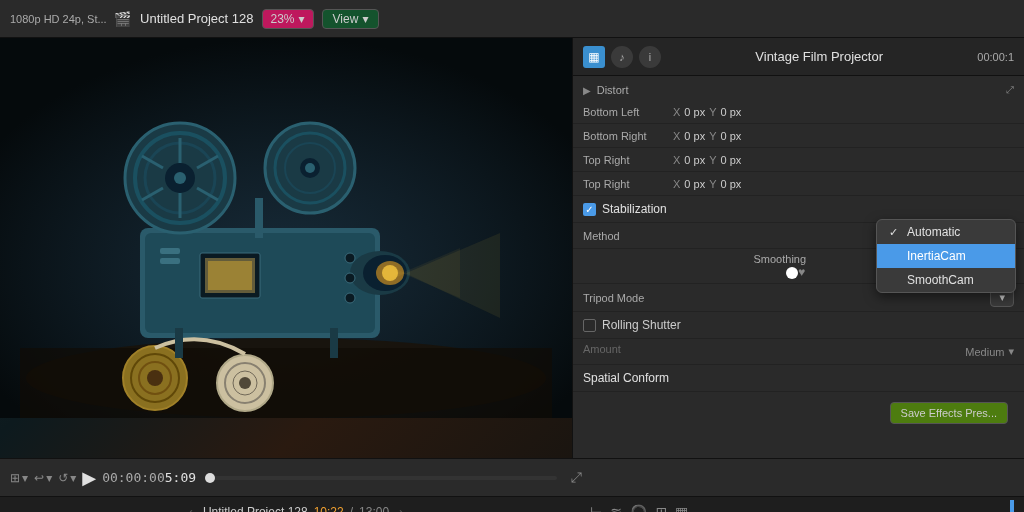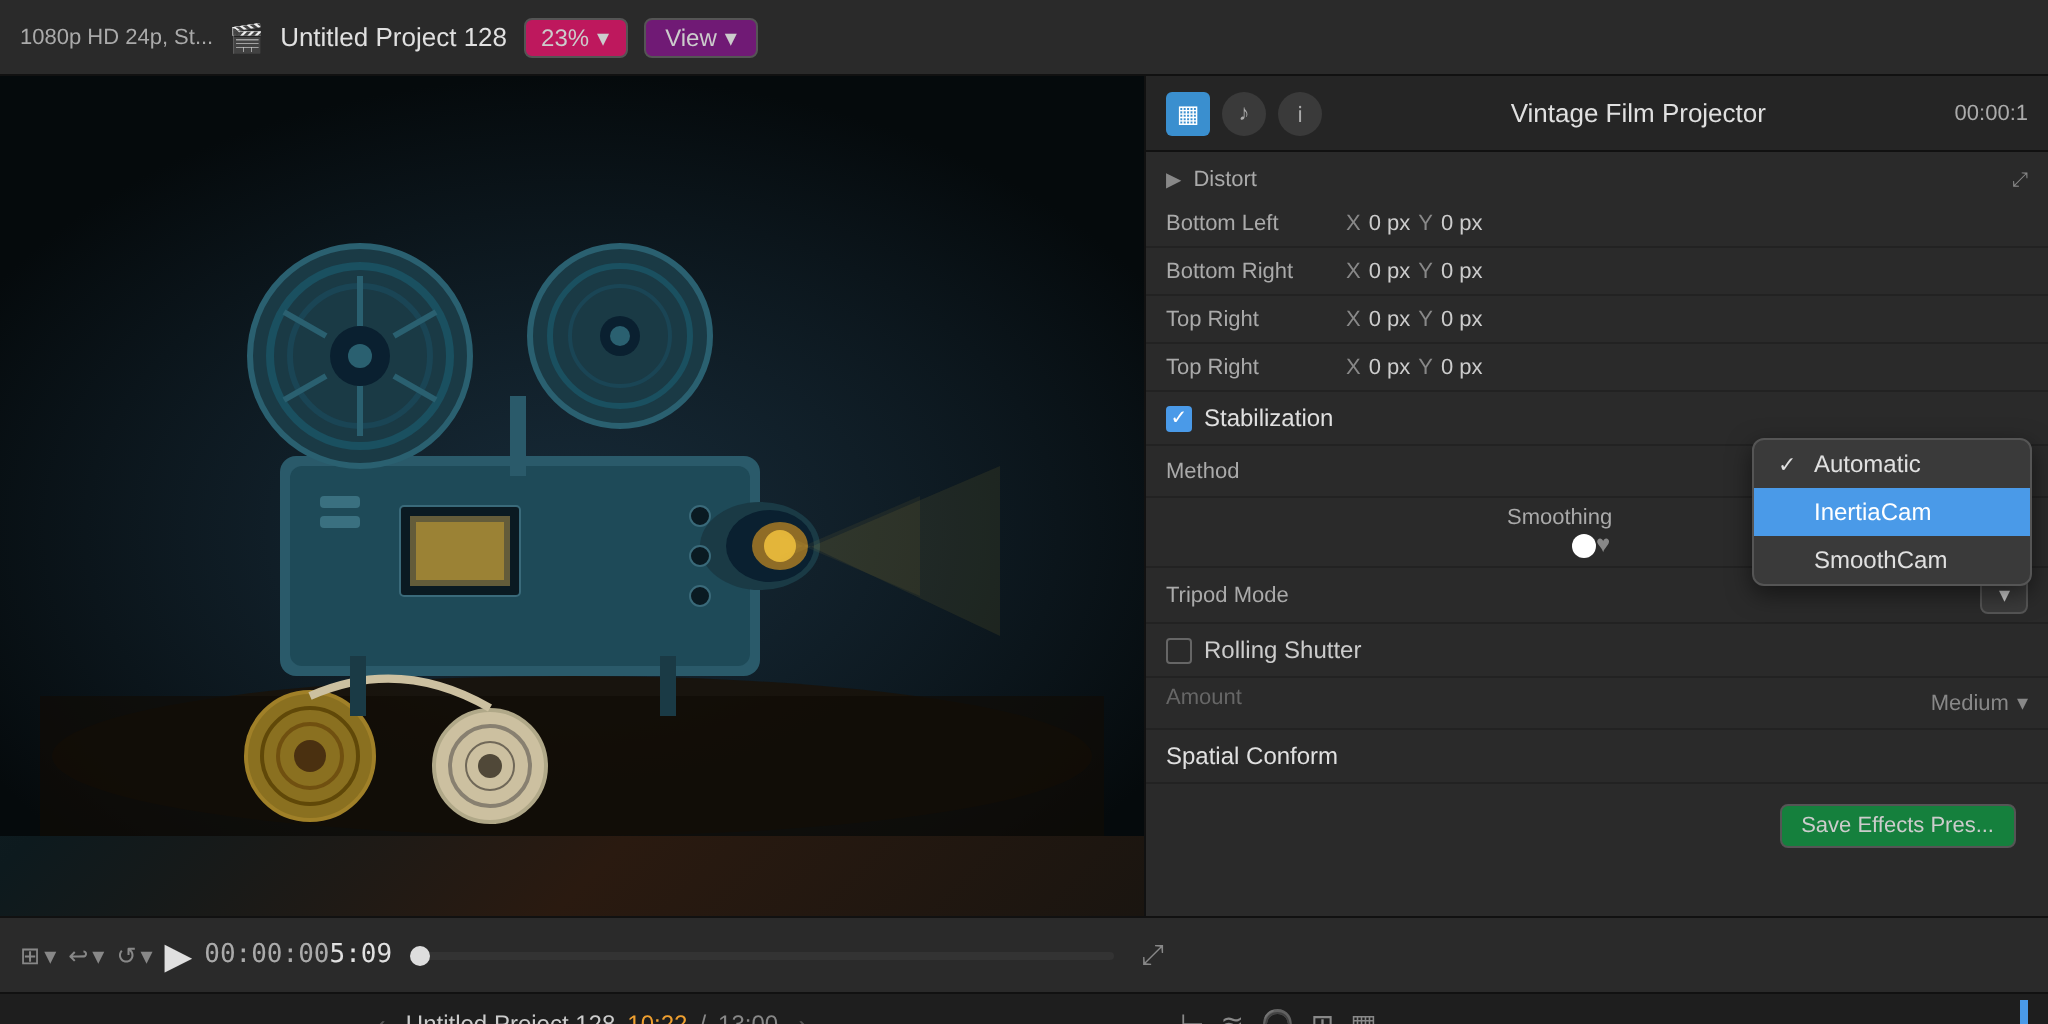--- a/index.html
+++ b/index.html
@@ -48,21 +48,21 @@
       border-radius: 4px;
       color: #ccc;
       padding: 2px 8px;
       font-size: 12px;
       cursor: pointer;
       display: flex;
       align-items: center;
       gap: 4px;
     }
     .view-btn {
-      background: #701a75;
+      background: #14532d;
       border: 1px solid #555;
       border-radius: 4px;
       color: #ccc;
       padding: 2px 10px;
       font-size: 12px;
       cursor: pointer;
       display: flex;
       align-items: center;
       gap: 4px;
       text-align: right;
@@ -371,21 +371,21 @@
     .spatial-conform-row {
       display: flex;
       align-items: center;
       padding: 6px 10px;
       border-bottom: 1px solid #222;
     }
 
     
     .save-effects-btn {
       margin: 6px 8px 0 auto;
-      background: #15803d;
+      background: #4d7c0f;
       border: 1px solid #555;
       border-radius: 4px;
       color: #ccc;
       padding: 4px 10px;
       font-size: 11px;
       cursor: pointer;
       display: inline-block;
       text-align: right;
     }
     .save-effects-row {

